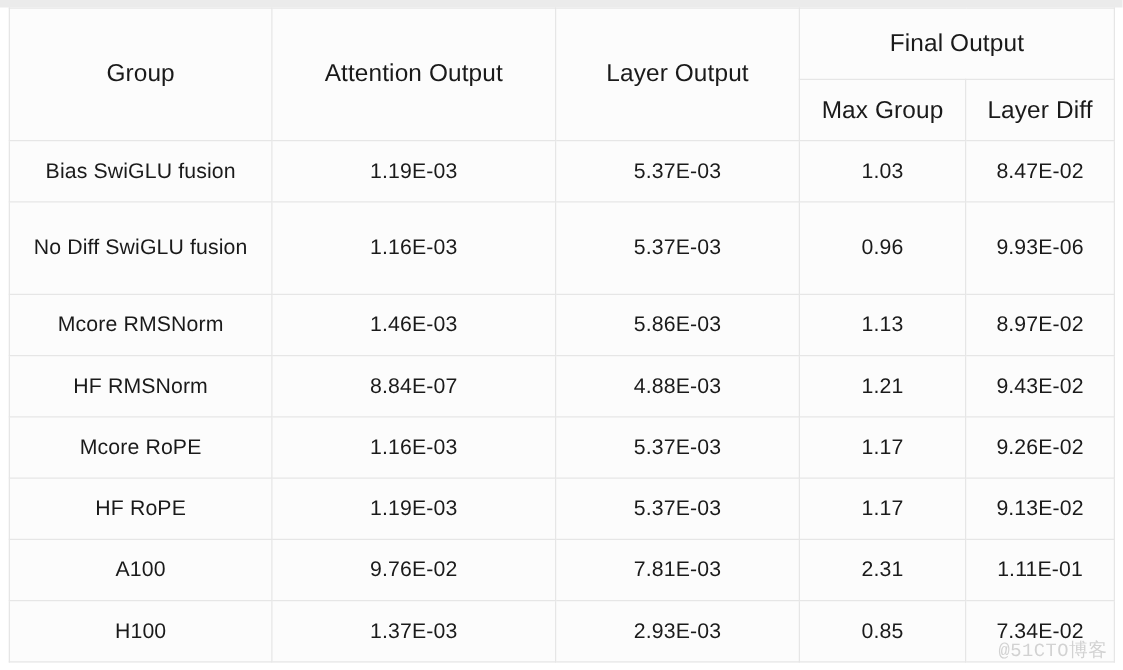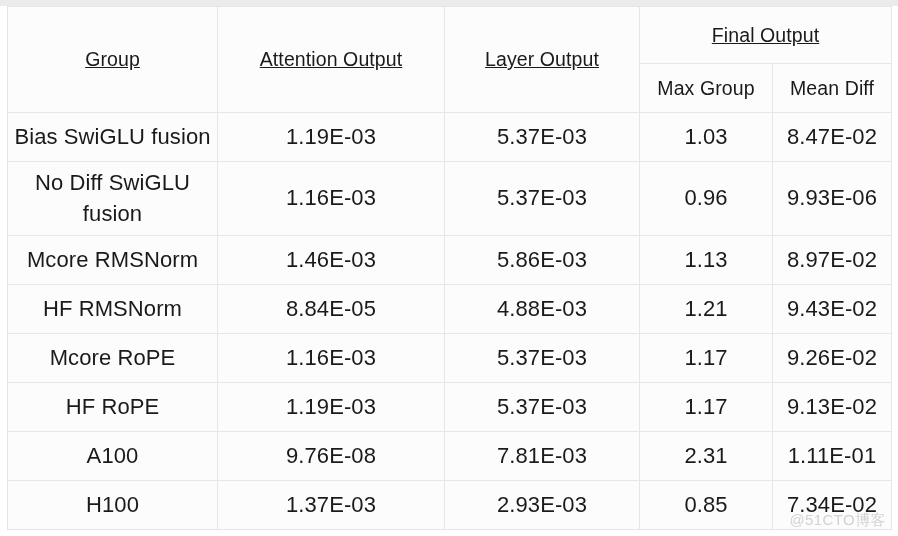--- a/index.html
+++ b/index.html
@@ -61,48 +61,48 @@
     box-sizing: border-box;
     background: #fcfcfc;
   }
 
   table.diff-table th {
     font-size: 19.5px;
     letter-spacing: 0.1px;
   }
 
   table.diff-table td {
-    font-size: 22px;
+    font-size: 17px;
     letter-spacing: 0.1px;
   }
 
   td.group-cell {
     line-height: 1.42;
   }
 
   
   col.c-group      { width: 210px; }
   col.c-attention  { width: 227px; }
   col.c-layer      { width: 195px; }
   col.c-max        { width: 133px; }
   col.c-mean       { width: 119px; }
 
-  .hdr-row-top th { height: 57px; text-decoration: underline; }
+  .hdr-row-top th { height: 57px; }
   .hdr-row-sub th { height: 49px; }
 
   tbody tr { height: 48px; }
   tbody tr.tall { height: 72px; }
 
   .watermark {
     position: absolute;
     right: 12px;
     bottom: 6px;
     font-size: 15px;
     color: #d2d2d2;
-    font-family: Liberation Sans, sans-serif;
+    font-family: Liberation Mono, monospace;
     letter-spacing: 0.4px;
     white-space: nowrap;
     pointer-events: none;
   }
 </style>
 </head>
 <body>
 
 <div id="page">
 
@@ -119,21 +119,21 @@
       </colgroup>
       <thead>
         <tr class="hdr-row-top">
           <th rowspan="2">Group</th>
           <th rowspan="2">Attention Output</th>
           <th rowspan="2">Layer Output</th>
           <th colspan="2">Final Output</th>
         </tr>
         <tr class="hdr-row-sub">
           <th>Max Group</th>
-          <th>Mean Diff</th>
+          <th>Layer Diff</th>
         </tr>
       </thead>
       <tbody id="table-body">
           <tr>
             <td class="group-cell">Bias SwiGLU fusion</td>
             <td>1.19E-03</td>
             <td>5.37E-03</td>
             <td>1.03</td>
             <td>8.47E-02</td>
           </tr>
@@ -146,42 +146,42 @@
           </tr>
           <tr>
             <td class="group-cell">Mcore RMSNorm</td>
             <td>1.46E-03</td>
             <td>5.86E-03</td>
             <td>1.13</td>
             <td>8.97E-02</td>
           </tr>
           <tr>
             <td class="group-cell">HF RMSNorm</td>
-            <td>8.84E-05</td>
+            <td>8.84E-07</td>
             <td>4.88E-03</td>
             <td>1.21</td>
             <td>9.43E-02</td>
           </tr>
           <tr>
             <td class="group-cell">Mcore RoPE</td>
             <td>1.16E-03</td>
             <td>5.37E-03</td>
             <td>1.17</td>
             <td>9.26E-02</td>
           </tr>
           <tr>
             <td class="group-cell">HF RoPE</td>
             <td>1.19E-03</td>
             <td>5.37E-03</td>
             <td>1.17</td>
             <td>9.13E-02</td>
           </tr>
           <tr>
             <td class="group-cell">A100</td>
-            <td>9.76E-08</td>
+            <td>9.76E-02</td>
             <td>7.81E-03</td>
             <td>2.31</td>
             <td>1.11E-01</td>
           </tr>
           <tr>
             <td class="group-cell">H100</td>
             <td>1.37E-03</td>
             <td>2.93E-03</td>
             <td>0.85</td>
             <td>7.34E-02</td>

